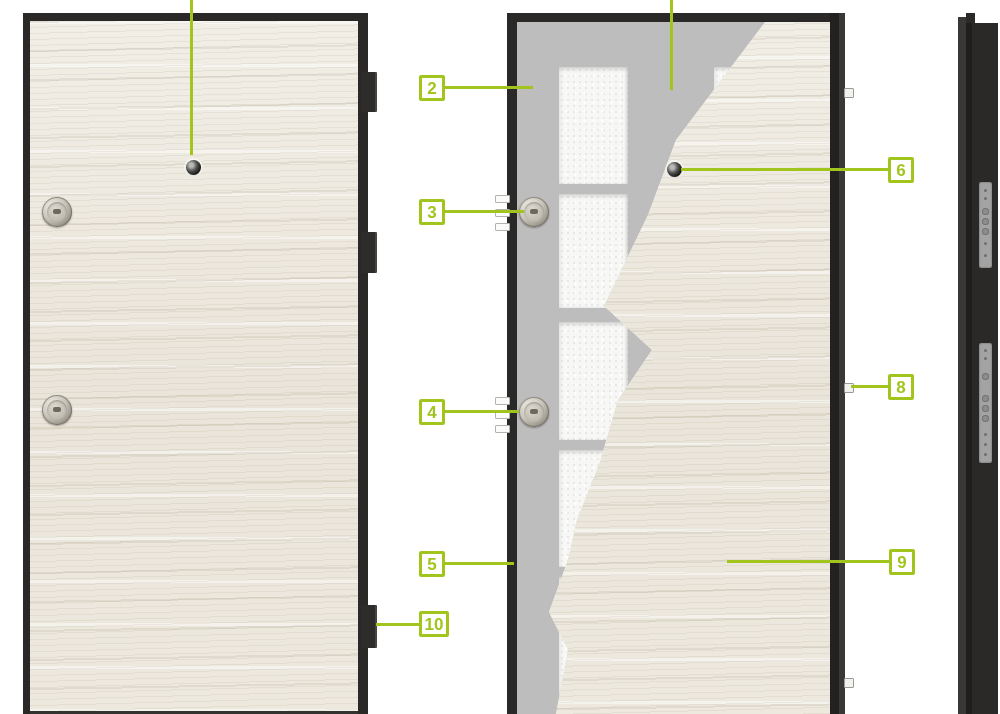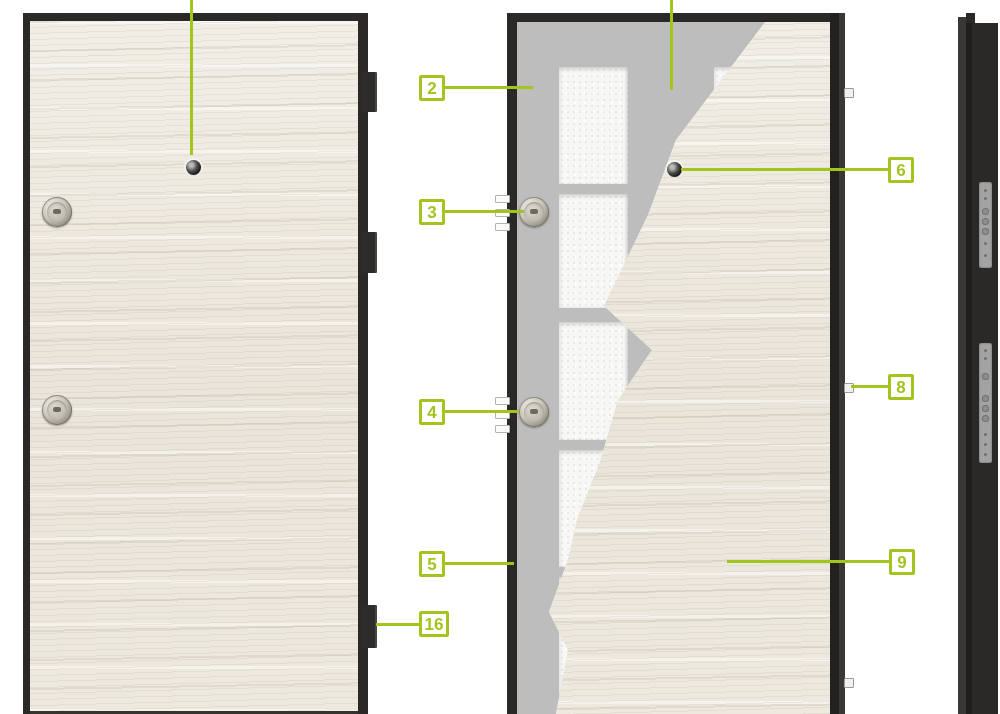--- a/index.html
+++ b/index.html
@@ -167,21 +167,21 @@
   <div class="abs callout" style="left:419px;top:199px;">
       <span>3</span>
     </div>
   <div class="abs callout" style="left:419px;top:399px;">
       <span>4</span>
     </div>
   <div class="abs callout" style="left:419px;top:551px;">
       <span>5</span>
     </div>
   <div class="abs callout wide" style="left:419px;top:611px;">
-      <span>16</span>
+      <span>10</span>
     </div>
   <div class="abs callout" style="left:888px;top:157px;">
       <span>6</span>
     </div>
   <div class="abs callout" style="left:888px;top:374px;">
       <span>8</span>
     </div>
   <div class="abs callout" style="left:889px;top:549px;">
       <span>9</span>
     </div>

